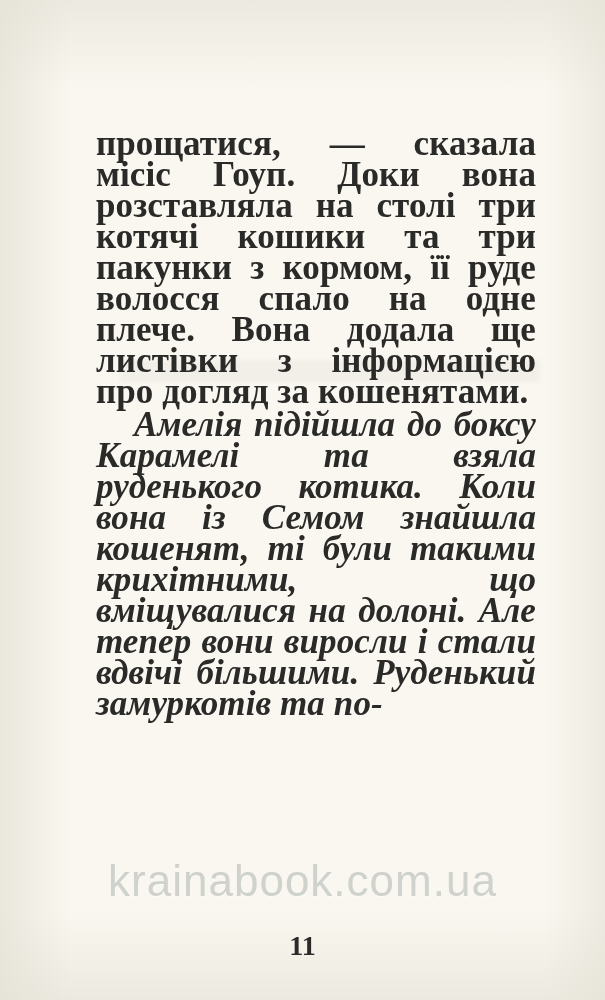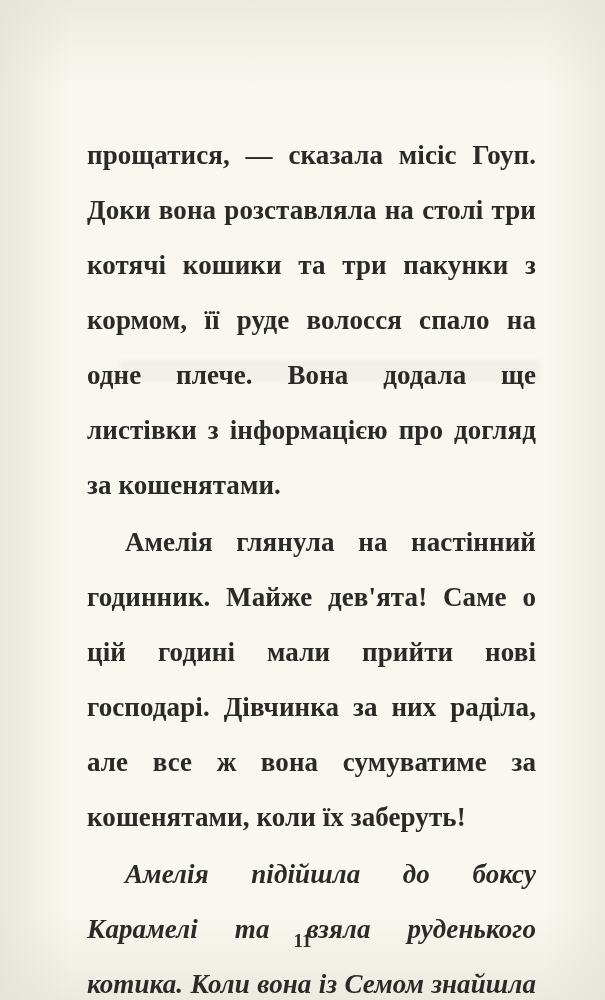--- a/index.html
+++ b/index.html
@@ -31,45 +31,45 @@
       linear-gradient(to top, rgba(230,228,217,0.7) 0px, rgba(250,247,240,0) 90px);
     pointer-events: none;
   }
   .text-column {
     position: absolute;
     left: 84px;
     top: 128px;
     width: 452px;
   }
   p.para {
-    margin: 0 0 2px 3px;
+    margin: 0 0 2px 12px;
     font-family: "Liberation Serif", serif;
-    font-size: 27px;
-    line-height: 55px;
+    font-size: 35px;
+    line-height: 31px;
     color: #2a2a28;
     text-align: justify;
     text-justify: inter-word;
     letter-spacing: 0.1px;
     font-weight: 600;
   }
   p.indent {
     text-indent: 38px;
   }
   p.para:last-child {
     margin-bottom: 0;
     font-style: italic;
   }
   .page-number {
     position: absolute;
     left: 0;
     right: 0;
     top: 930px;
     text-align: center;
     font-family: "Liberation Serif", serif;
-    font-size: 19px;
+    font-size: 28px;
     color: #2a2a28;
     font-weight: 600;
   }
   
   .ghost {
     position: absolute;
     left: 120px;
     top: 360px;
     width: 420px;
     height: 22px;
@@ -95,19 +95,19 @@
 </style>
 </head>
 <body>
 
 <div class="page">
   <div class="paper-tint"></div>
   <div class="ghost"></div>
 
   <div class="text-column">
     <p class="para">прощатися, — сказала місіс Гоуп. Доки вона розставляла на столі три котячі кошики та три пакунки з кормом, її руде волосся спало на одне плече. Вона додала ще листівки з інформацією про догляд за кошенятами.</p>
-    <p class="para indent">Амелія глянула на настінний годинник. Майже дев'ята! Саме о цій годині мали прийти нові господарі. Дівчинка за них раділа, але все ж вона сумуватиме за кошенятами, коли їх заберуть!</p>
     <p class="para indent">Амелія підійшла до боксу Карамелі та взяла руденького котика. Коли вона із Семом знайшла кошенят, ті були такими крихітними, що вміщувалися на долоні. Але тепер вони виросли і стали вдвічі більшими. Руденький замуркотів та по-</p>
   </div>
 
+  <div class="watermark">krainabook.com.ua</div>
 
   <div class="page-number">11</div>
 </div>
 
 </body></html>

